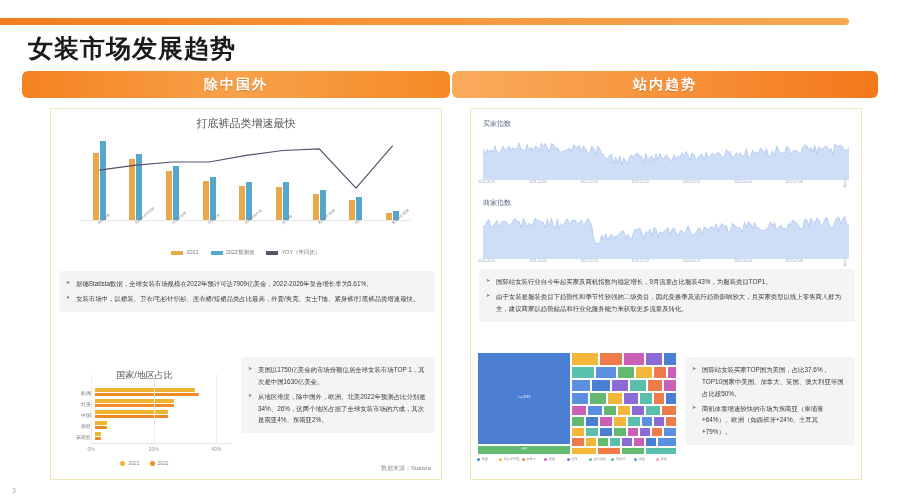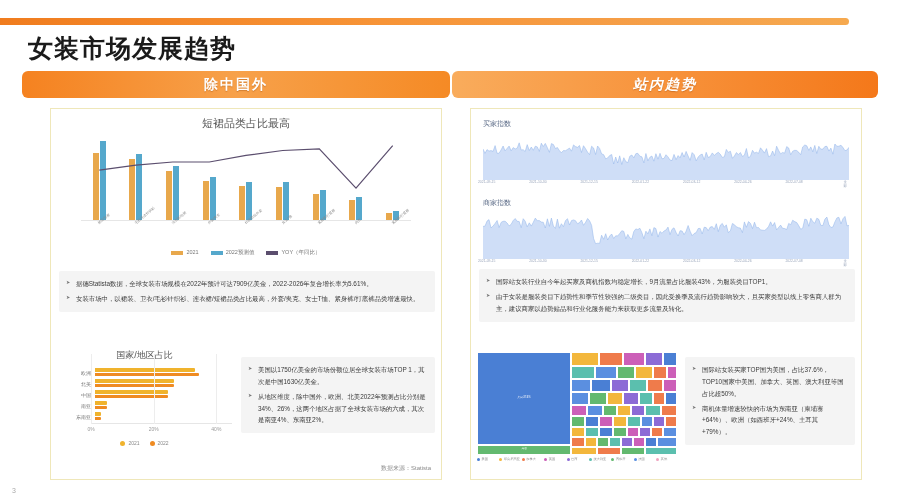--- a/index.html
+++ b/index.html
@@ -27,21 +27,21 @@
   
   .banner{
     position:absolute;top:71px;height:27px;border-radius:6px;
     display:flex;align-items:center;justify-content:center;
     color:#ffffff;font-size:14px;font-weight:bold;letter-spacing:2px;
     text-shadow:0 1px 1px rgba(140,60,0,.35);
   }
   .banner.left{left:22px;width:428px;
     background:linear-gradient(90deg,#f58220 0%,#f7a14a 50%,#f58a25 100%);}
   .banner.right{left:452px;width:426px;
-    background:linear-gradient(90deg,#f9ac5c 0%,#f79038 55%,#f4781a 100%);font-style:italic;}
+    background:linear-gradient(90deg,#f9ac5c 0%,#f79038 55%,#f4781a 100%);}
 
   
   .panel{
     position:absolute;top:108px;height:372px;
     border:1px solid #efe7b9;background:#ffffff;box-sizing:border-box;
   }
   .panel.left{left:50px;width:392px;}
   .panel.right{left:470px;width:392px;}
 
   .chart-title{
@@ -75,21 +75,21 @@
   .callout li{position:relative;padding-left:10px;margin-bottom:3px;}
   .callout li:last-child{margin-bottom:0;}
   .callout li:before{
     content:"\27A4";position:absolute;left:0;top:0;color:#777;font-size:5px;
   }
 
   .lbox1{position:absolute;left:8px;top:162px;width:376px;box-sizing:border-box;}
 
   
   .hbar-wrap{position:absolute;left:6px;top:240px;width:175px;}
-  .hbar-title{text-align:center;font-size:9px;color:#555;margin-bottom:6px;}
+  .hbar-title{text-align:center;font-size:9px;color:#555;margin-bottom:6px;margin-top:20px;}
   .hrow{display:flex;align-items:center;height:9px;margin-bottom:2px;}
   .hname{width:34px;text-align:right;padding-right:4px;font-size:5px;color:#777;}
   .htrack{position:relative;flex:1;height:9px;}
   .hbars{position:absolute;left:0;top:0;width:100%;height:100%;}
   .hb{height:3.6px;border-radius:0 1px 1px 0;}
   .hb.y1{background:#f0b32d;margin-bottom:1px;}
   .hb.y2{background:#ef8b22;}
   .haxis{position:relative;margin-left:34px;height:12px;border-top:1px solid #e6e6e6;}
   .htick{position:absolute;top:2px;font-size:5px;color:#999;transform:translateX(-50%);}
   .hgrid{position:absolute;top:0;width:1px;background:#ededed;}
@@ -131,21 +131,21 @@
 
   <div class="topbar"></div>
 
   <div class="title">女装市场发展趋势</div>
 
   <div class="banner left">除中国外</div>
   <div class="banner right">站内趋势</div>
 
   <div class="panel left">
 
-    <div class="chart-title">短裙品类占比最高</div>
+    <div class="chart-title">打底裤品类增速最快</div>
 
     <div class="col-chart">
       <div class="col-base"></div>
       <div class="cols" id="colgroups">
           <div class="grp">
             <div class="bar a" style="height: 67.24px;"></div>
             <div class="bar b" style="height: 78.72px;"></div>
           </div>
           <div class="grp">
             <div class="bar a" style="height: 60.68px;"></div>

